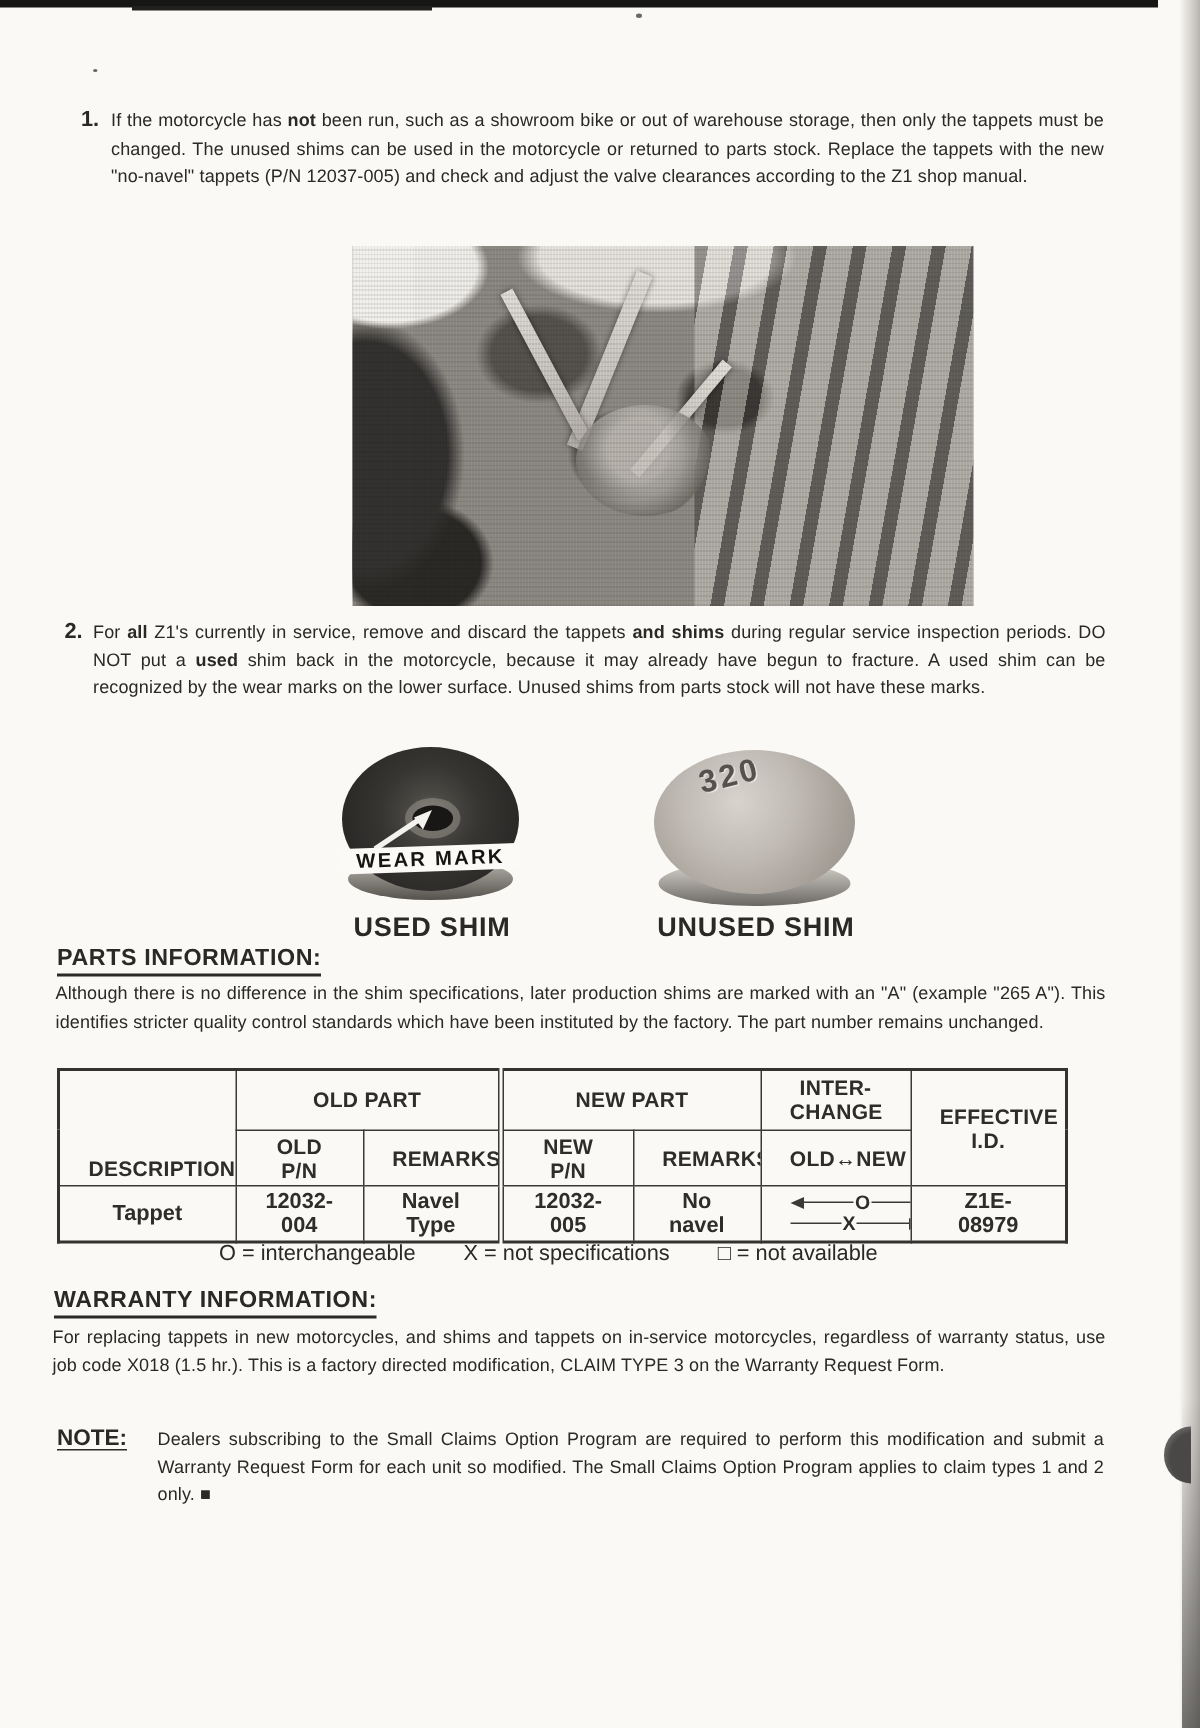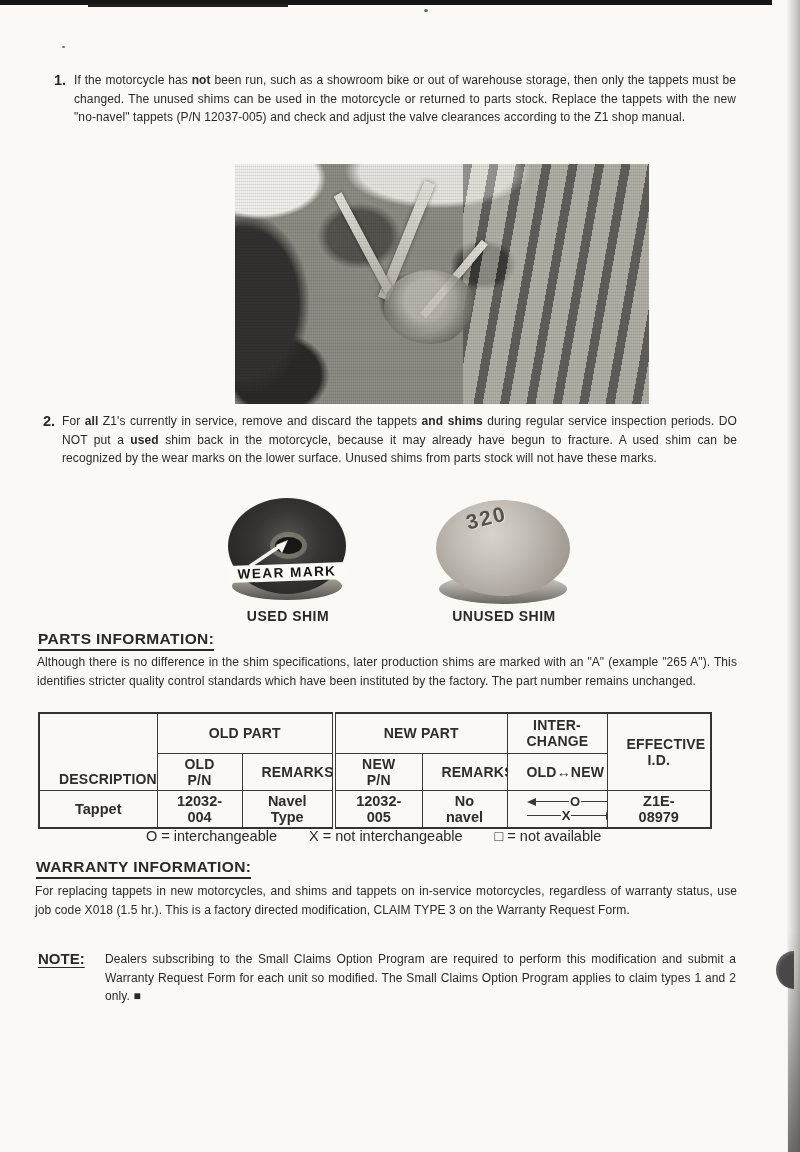--- a/index.html
+++ b/index.html
@@ -43,21 +43,21 @@
   .engine-bar.b1{left:40%;top:6%;width:11px;height:52%;transform:rotate(22deg);}
   .engine-bar.b2{left:30%;top:10%;width:9px;height:46%;transform:rotate(-28deg);}
   .engine-bar.b3{left:52%;top:28%;width:8px;height:40%;transform:rotate(40deg);}
   .engine-cam{position:absolute;left:36%;top:44%;width:92px;height:74px;border-radius:50%;
     background:radial-gradient(circle at 45% 40%, #cfcbc4 0 30%, #706d67 70%, rgba(0,0,0,0) 72%);opacity:.85;}
   .engine-grain{position:absolute;inset:0;
     background:repeating-linear-gradient(0deg, rgba(0,0,0,.07) 0 1px, transparent 1px 3px),
                repeating-linear-gradient(90deg, rgba(0,0,0,.05) 0 1px, transparent 1px 2px);}
   
   .shim-fig{position:absolute;}
-  .shim-caption{position:absolute;left:0;right:0;text-align:center;font-size:14px;font-weight:700;letter-spacing:.5px;}
+  .shim-caption{position:absolute;left:0;right:0;text-align:center;font-size:18px;font-weight:700;letter-spacing:.5px;}
   .used-rim{position:absolute;left:4px;top:74px;width:110px;height:28px;border-radius:50%;
     background:linear-gradient(#bdb9b2, #55524d);}
   .used-disc{position:absolute;left:0;top:0;width:118px;height:96px;border-radius:50%;
     background:radial-gradient(circle at 50% 46%, #6e6b65 0%, #4b4944 16%, #373532 42%, #2b2a28 72%, #242321 100%);}
   .used-hole{position:absolute;left:47px;top:39px;width:27px;height:17px;border-radius:50%;
     background:#181716;box-shadow:0 0 0 5px rgba(152,148,141,.55);}
   .wear-label{position:absolute;left:0px;top:66px;width:118px;box-sizing:border-box;background:#fbfaf7;
     color:#161514;font-weight:700;font-size:13.5px;letter-spacing:1.5px;text-align:center;
     padding:1px 0;transform:rotate(-2deg);white-space:nowrap;}
   .wear-arrow{position:absolute;left:18px;top:40px;}
@@ -195,21 +195,21 @@
           <span class="tri-r"></span>
         </div>
       </td>
       <td>Z1E-08979</td>
     </tr>
   </tbody>
     </table>
 
   <div class="legend">
     <span>O = interchangeable</span>
-    <span>X = not interchangeable</span>
+    <span>X = not specifications</span>
     <span>□ = not available</span>
   </div>
 
   <div class="section-heading" style="left:36px;top:858px;">WARRANTY INFORMATION:</div>
   <div class="body-text" style="position:absolute;left:35px;top:882px;width:702px;">For replacing tappets in new motorcycles, and shims and tappets on in-service motorcycles, regardless of warranty status, use job code X018 (1.5 hr.). This is a factory directed modification, CLAIM TYPE 3 on the Warranty Request Form.</div>
 
   <div class="note-block" style="left:38px;top:950px;width:698px;">
     <div class="note-label" style="width:56px;">NOTE:</div>
     <div class="body-text" style="flex:1;"><span>Dealers subscribing to the Small Claims Option Program are required to perform this modification and submit a Warranty Request Form for each unit so modified. The Small Claims Option Program applies to claim types 1 and 2 only. </span><span>■</span></div>
   </div>

